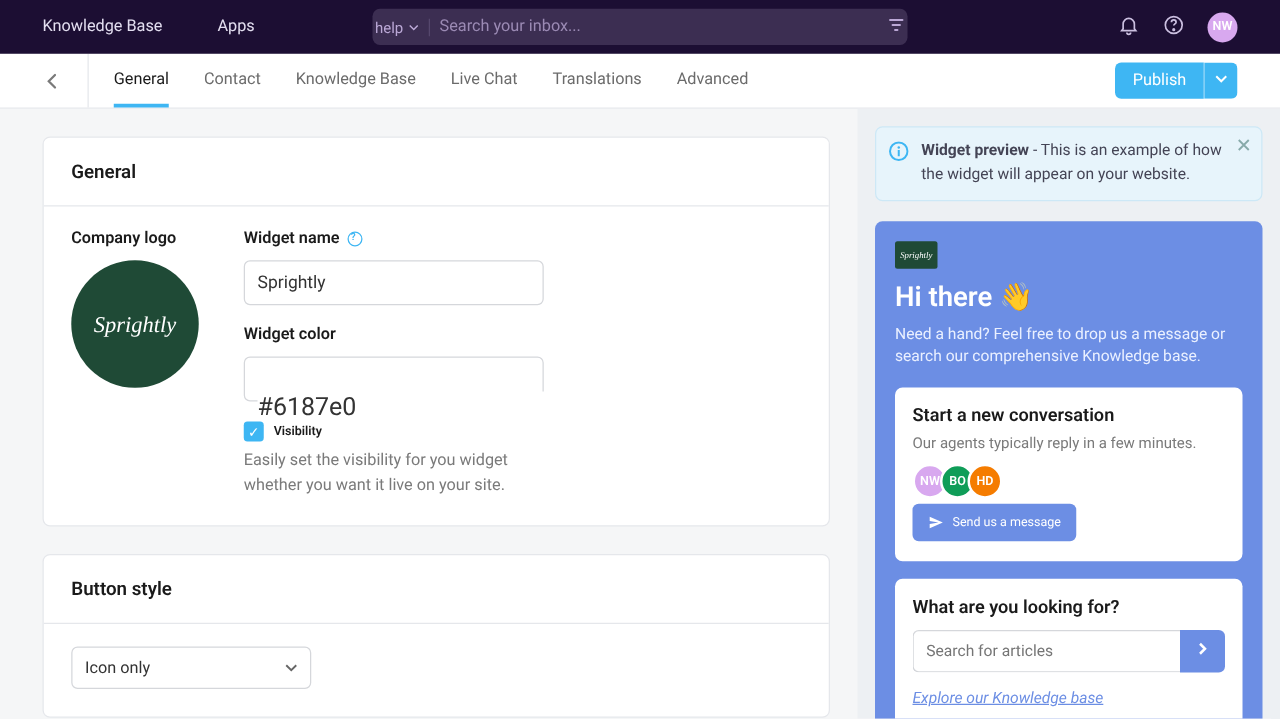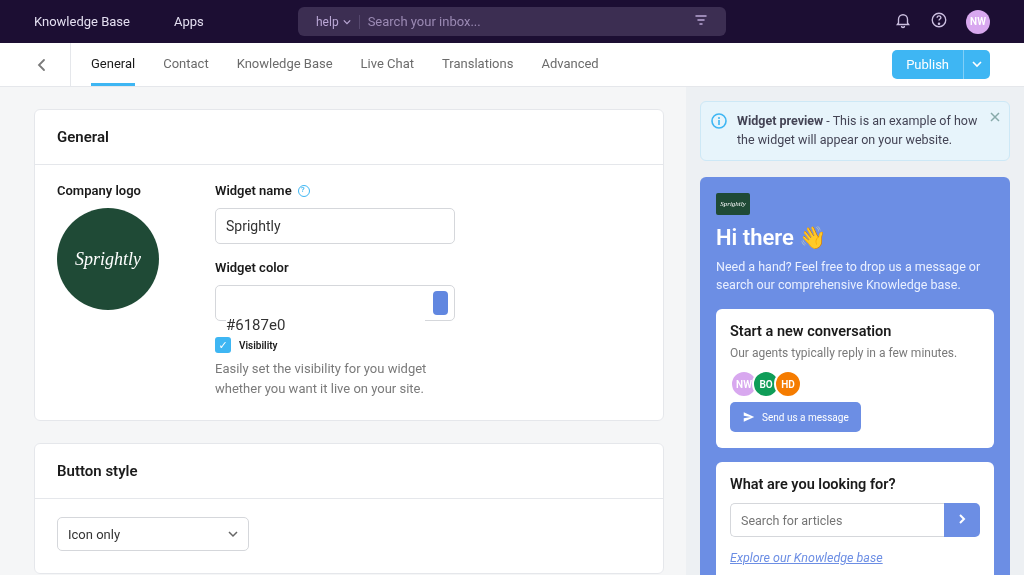--- a/index.html
+++ b/index.html
@@ -1,21 +1,21 @@
 <!DOCTYPE html>
 <html><head>
 <meta charset="utf-8">
 <style>
   * { box-sizing: border-box; margin: 0; padding: 0; font-family: -apple-system, BlinkMacSystemFont, "Segoe UI", Roboto, sans-serif; }
   body { background: #f5f6f7; color: #1a1a1a; width: 1024px; height: 575px; overflow: hidden; }
   
   .topbar { height: 43px; background: #1c0e33; display:flex; align-items:center; padding: 0 34px 0 34px; position:relative; }
   .topbar .nav { display:flex; gap: 44px; }
   .topbar .nav a { color:#e3def0; font-size:13px; text-decoration:none; }
-  .searchwrap { position:absolute; left:50%; transform:translateX(-50%); display:flex; align-items:center; background:#3c2e52; border-radius:6px; height:29px; width: 428px; padding:0 18px; }
+  .searchwrap { position:absolute; left:50%; transform:translateX(-50%); display:flex; align-items:center; background:#3c2e52; border-radius:6px; height:29px; width: 428px; padding:0 2px; }
   .searchwrap .hint { color:#bba8d6; font-size:12px; display:flex; align-items:center; gap:4px; padding-right:8px; border-right:1px solid #55476d; margin-right:8px;}
   .searchwrap input { flex:1; background:transparent; border:none; outline:none; color:#bba8d6; font-size:13px; }
   .searchwrap input::placeholder{ color:#9b8ab4; }
   .searchwrap .filter { color:#bba8d6; }
   .topright { margin-left:auto; display:flex; align-items:center; gap:18px; }
   .topright svg { width:18px; height:18px; }
   .avatar-circle { width:24px; height:24px; border-radius:50%; display:flex; align-items:center; justify-content:center; font-size:10px; font-weight:600; color:#fff; }
   
   .tabsbar { height:44px; background:#fff; display:flex; align-items:center; padding:0 34px; border-bottom:1px solid #e5e7eb; }
   .back { color:#7a7a7a; margin-right:20px; display:flex; }
@@ -24,28 +24,28 @@
   .tab.active { color:#1a1a1a; border-bottom-color:#3eb6f3; }
   .publish-wrap { margin-left:auto; display:flex; }
   .publish-btn { background:#3eb6f3; color:#fff; font-size:13px; padding:7px 14px; border:none; border-radius:5px 0 0 5px; cursor:pointer;}
   .publish-dd { background:#3eb6f3; color:#fff; border:none; border-left:1px solid rgba(255,255,255,.35); border-radius:0 5px 5px 0; padding:7px 8px; cursor:pointer;}
   
   .main { display:flex; height: calc(575px - 43px - 44px); }
   .leftcol { flex:1; padding: 22px 22px 0 34px; overflow:auto; }
   .card { background:#fff; border:1px solid #e5e7eb; border-radius:6px; margin-bottom:22px; }
   .card-title { padding:18px 22px; font-size:15px; font-weight:600; border-bottom:1px solid #e5e7eb; }
   .card-body { padding:18px 22px 22px 22px; }
-  .row1 { display:flex; gap:56px; }
+  .row1 { display:flex; gap:36px; }
   .label { font-size:13px; font-weight:600; margin-bottom:10px; display:flex; align-items:center; gap:6px;}
   .info-dot { width:12px;height:12px;border-radius:50%;border:1.5px solid #3eb6f3; position:relative;}
   .info-dot::after{content:"?"; position:absolute; font-size:8px; color:#3eb6f3; left:2px; top:-1px;}
   .logo { width:102px; height:102px; border-radius:50%; background:#1f4a36; color:#fff; font-family: Georgia, serif; font-style:italic; font-size:18px; display:flex; align-items:center; justify-content:center; }
   .txtinput { width:240px; height:36px; border:1px solid #d5d7db; border-radius:5px; padding:0 10px; font-size:14px; color:#333; }
   .colorrow { display:flex; align-items:center; gap:8px; width:240px; height:36px; border:1px solid #d5d7db; border-radius:5px; padding:0 6px 0 10px;}
-  .colorrow input { flex:1; border:none; outline:none; font-size:15px; color:#333;margin-top:44px;}
+  .colorrow input { flex:1; border:none; outline:none; font-size:20px; color:#333;margin-top:44px;}
   .swatch { width:24px; height:24px; border-radius:4px; }
   .checkrow { display:flex; align-items:center; gap:8px; margin-top:16px;}
   .chk { width:16px; height:16px; border-radius:3px; background:#3eb6f3; color:#fff; display:flex; align-items:center; justify-content:center; font-size:11px;}
   .muted { color:#7a7a7a; font-size:13px; line-height:1.5; margin-top:6px; max-width: 250px;}
   .select { width:192px; height:34px; border:1px solid #d5d7db; border-radius:5px; padding:0 10px; font-size:13px; color:#333; display:flex; align-items:center; justify-content:space-between;}
   
   .rightcol { width:338px; background:#edf0f3; padding:14px 14px 0 14px; overflow:hidden; }
   .alert { background:#e7f4fb; border:1px solid #cde8f6; border-radius:6px; padding:10px 30px 10px 36px; font-size:12.5px; color:#445; position:relative; margin-bottom:16px; line-height:1.5;}
   .alert svg.ic { position:absolute; left:10px; top:11px; }
   .alert .close { position:absolute; right:8px; top:8px; color:#8aa; cursor:pointer;}

